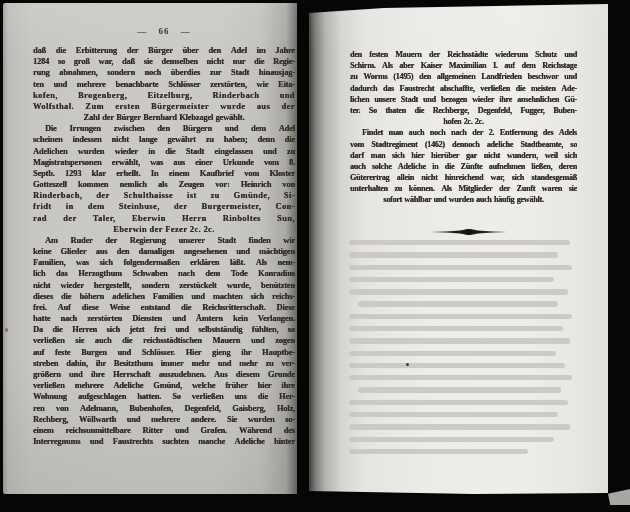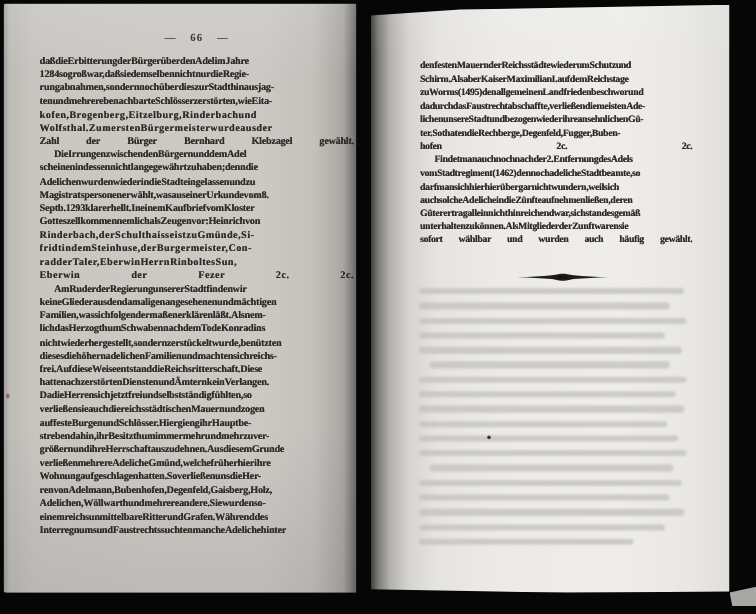--- a/index.html
+++ b/index.html
@@ -15,26 +15,26 @@
     background:
       linear-gradient(180deg, rgba(255,255,255,0.06), rgba(255,255,255,0) 10%),
       linear-gradient(90deg,#3f3d3b 0px,#7b7976 6px,#b3b1ad 16px,#d6d4cf 32px,#e6e4e0 55px,#ecebe7 110px,#eeede9 210px,#e8e7e3 265px,#e0dfdb 299px);}
   .phead{position:absolute;font-weight:bold;color:#3a3733;text-align:center;
          font-size:9px;letter-spacing:1px;word-spacing:8px;}
   .phead-66{left:30px;top:23px;width:262px;}
   .phead-67{left:41px;top:25px;width:227px;}
   .tcol{position:absolute;color:#2e2b26;font-weight:bold;}
   .tcol-66{left:30px;top:42px;width:262px;font-size:8.4px;letter-spacing:-0.15px;}
   .tcol-67{left:41px;top:45px;width:227px;font-size:8.1px;letter-spacing:-0.25px;}
-  .tline{display:flex;justify-content:flex-start;align-items:baseline;
+  .tline{display:flex;justify-content:space-between;align-items:baseline;
          overflow:hidden;white-space:nowrap;
          text-shadow:0.2px 0 0 rgba(46,43,38,0.8);}
   .tcol-66 .tline{height:11.18px;line-height:11.18px;}
   .tcol-67 .tline{height:11.2px;line-height:11.2px;}
-  .tline.end{justify-content:space-between;gap:0.28em;}
+  .tline.end{justify-content:center;gap:0.28em;}
   .tline.indent{padding-left:12px;}
   .tline.sp{letter-spacing:0.45px;}
   .divider{position:absolute;left:122px;top:219px;width:76px;height:10px;}
   .ghost{position:absolute;left:40px;top:236px;width:230px;filter:blur(0.7px);opacity:0.85;}
   .gline{height:5.4px;border-radius:2.5px;background:#c7c5c0;margin-bottom:6.9px;}
   .speck{position:absolute;border-radius:50%;}
   .speck-ink{left:406px;top:363px;width:3px;height:3px;background:#3a3733;}
   .speck-rust{left:5px;top:328px;width:3px;height:4px;background:#8a6a5e;}
   .corner-notch{position:absolute;left:608px;top:489px;width:22px;height:16px;background:#a9a7a3;
                 clip-path:polygon(0 30%,100% 0,100% 100%,10% 100%);}
@@ -371,21 +371,21 @@
         <div class="tline">
           <span>ren</span>
           <span>von</span>
           <span>Adelmann,</span>
           <span>Bubenhofen,</span>
           <span>Degenfeld,</span>
           <span>Gaisberg,</span>
           <span>Holz,</span>
         </div>
         <div class="tline">
-          <span>Adelichen,</span>
+          <span>Rechberg,</span>
           <span>Wöllwarth</span>
           <span>und</span>
           <span>mehrere</span>
           <span>andere.</span>
           <span>Sie</span>
           <span>wurden</span>
           <span>so-</span>
         </div>
         <div class="tline">
           <span>einem</span>

